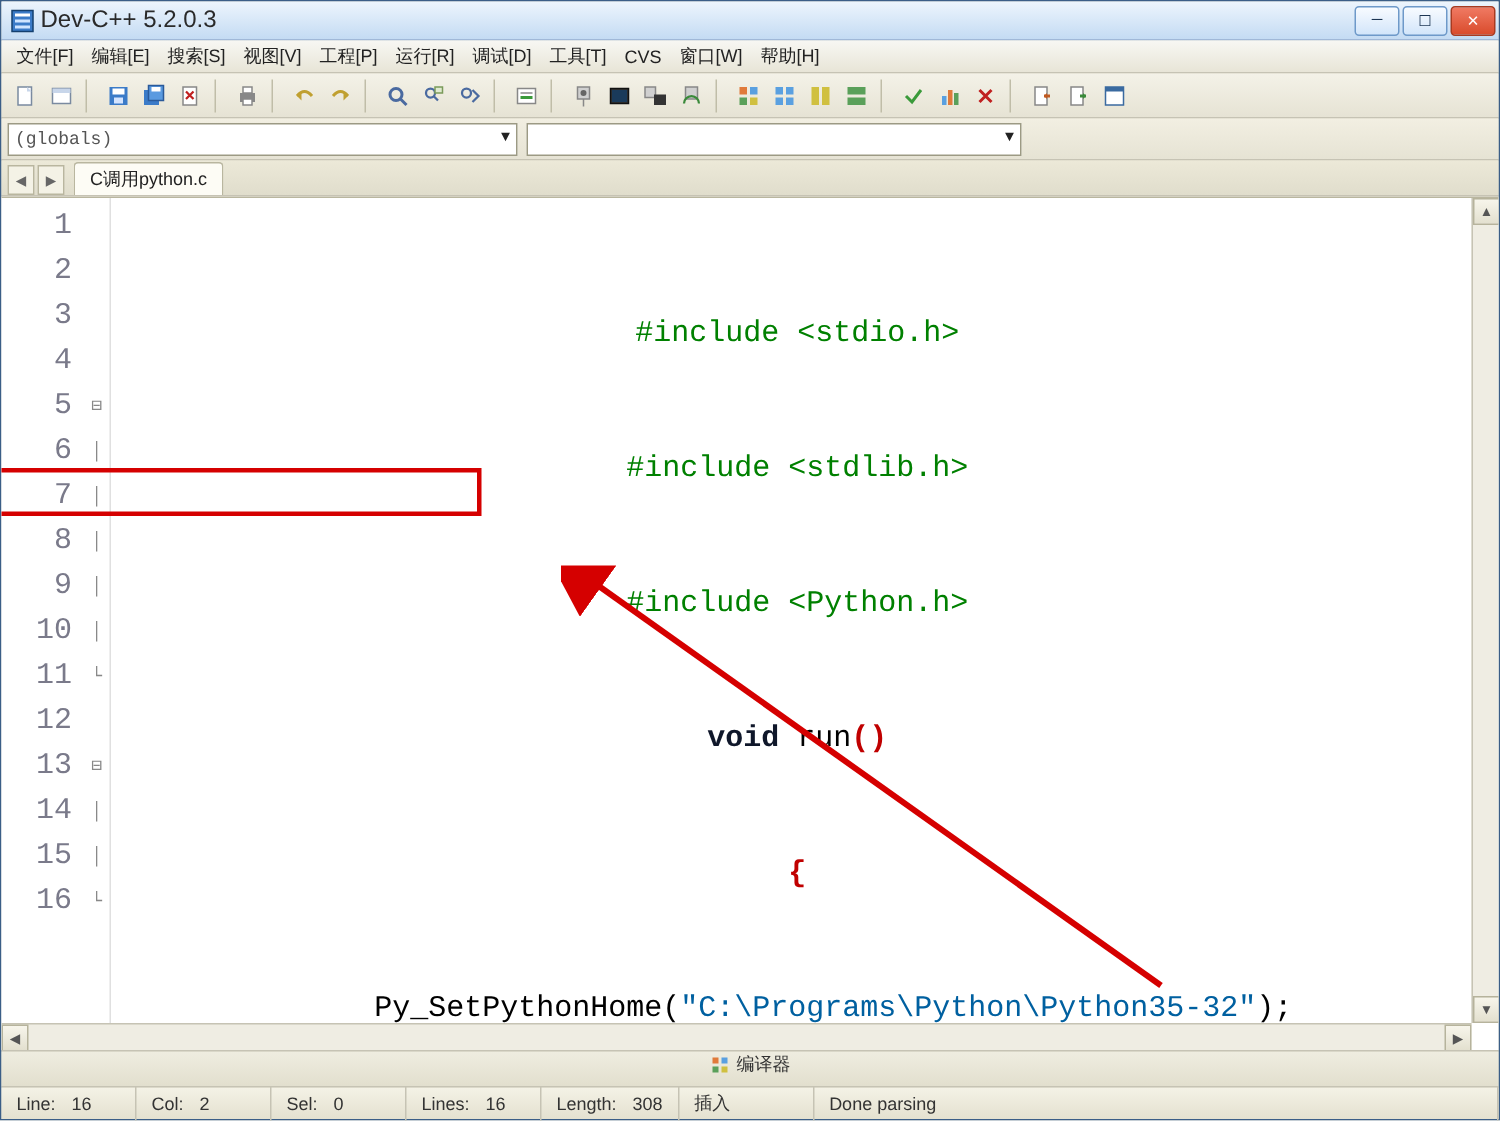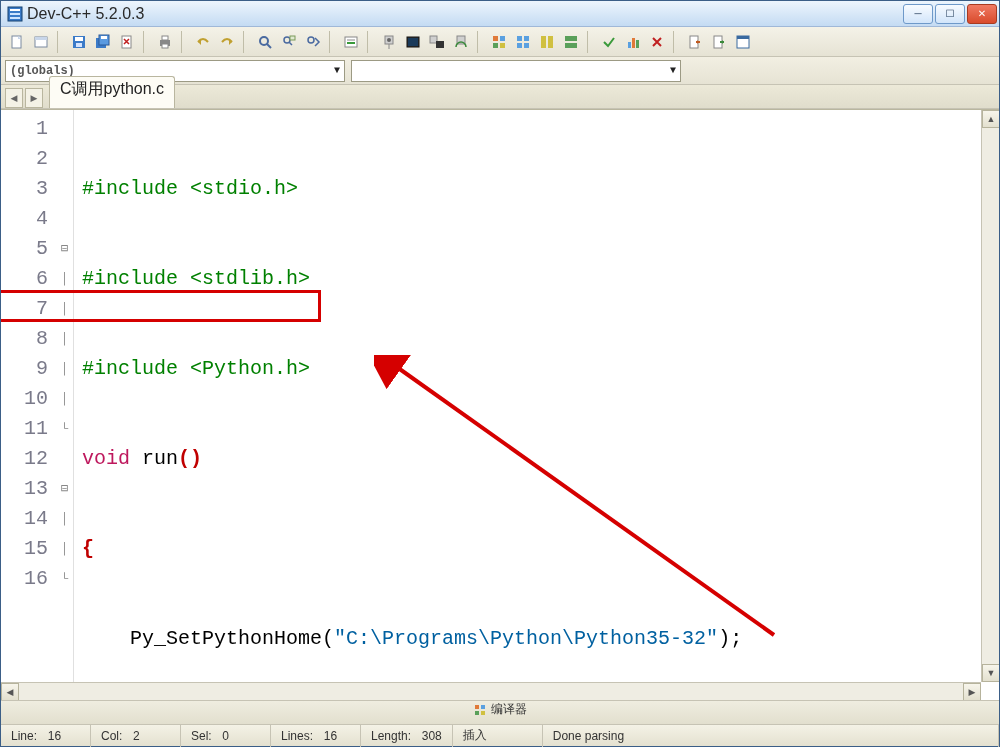--- a/index.html
+++ b/index.html
@@ -19,39 +19,39 @@
 .menubar span { padding: 2px 6px; cursor: default; color: #222; }
 
 
 .toolbar { height: 30px; background: linear-gradient(#f4f2e8,#e6e3d4); display: flex; align-items: center; border-bottom: 1px solid #c6c3b4; padding: 0 4px; gap: 0; }
 .tb-btn { width: 24px; height: 24px; display: inline-flex; align-items: center; justify-content: center; cursor: pointer; border: 1px solid transparent; }
 .tb-sep { width: 6px; height: 22px; border-left: 1px solid #c0bda8; margin: 0 4px; }
 
 
 .comborow { height: 28px; display: flex; align-items: center; padding: 2px 4px; background: linear-gradient(#f2efe2,#e6e3d4); border-bottom: 1px solid #c6c3b4; gap: 6px; }
 .combo { height: 22px; border: 1px solid #9c9a84; background: #fff; font-family: "Courier New", monospace; font-size: 12px; padding: 0 4px; display: flex; align-items: center; justify-content: space-between; color: #555; }
-.combo.left { width: 340px; font-weight: bold; }
+.combo.left { width: 340px; }
 .combo.right { width: 330px; }
 .combo .arrow { color: #222; font-size: 10px; }
 
 
 .tabstrip { height: 24px; background: linear-gradient(#ece9d8,#e0ddcc); display: flex; align-items: flex-end; padding-left: 4px; border-bottom: 1px solid #c6c3b4; }
 .tab-nav { width: 18px; height: 20px; border: 1px solid #b9b69f; background: #f4f2e6; display: flex; align-items: center; justify-content: center; margin-right: 2px; font-size: 9px; color: #666; cursor: pointer; }
-.tab { height: 32px; border: 1px solid #b9b69f; border-bottom: none; background: #fdfcf5; padding: 2px 10px; font-size: 16px; color: #222; margin-left: 4px; border-radius: 3px 3px 0 0; cursor: pointer; }
+.tab { height: 22px; border: 1px solid #b9b69f; border-bottom: none; background: #fdfcf5; padding: 2px 10px; font-size: 12px; color: #222; margin-left: 4px; border-radius: 3px 3px 0 0; cursor: pointer; }
 
 
 .editor { flex: 1; background: #ffffff; position: relative; overflow: hidden; border-top: 1px solid #b9b69f; }
 .code-area { position: absolute; inset: 0 18px 18px 0; display: flex; font-family: Consolas, "Courier New", monospace; font-size: 20px; line-height: 30px; }
 .gutter { width: 55px; background: #fff; text-align: right; padding: 4px 8px 4px 0; color: #7a7a8a; user-select: none; }
 .gutline { height: 30px; }
 .fold { width: 18px; background: #fff; padding-top: 4px; border-right: 1px solid #e0e0e0; }
 .foldline { height: 30px; color: #888; font-size: 12px; display: flex; align-items: center; justify-content: center; }
-.src { flex: 1; padding: 4px 0 4px 8px; white-space: pre; position: relative; }
+.src { flex: 1; padding: 16px 0 4px 8px; white-space: pre; position: relative; text-align: center; }
 .srcline { height: 30px; }
-.kw { color: #be185d; font-weight: normal; }
+.kw { color: #0f172a; font-weight: bold; }
 .pp { color: #008000; }
 .str { color: #0060a0; }
 .fn { color: #000000; }
 .paren { color: #c00000; font-weight: bold; }
 .id { color: #000000; }
 .red-box { position: absolute; border: 3px solid #d50000; }
 .red-arrow { position: absolute; pointer-events: none; }
 
 
 .vscroll { position: absolute; right: 0; top: 0; bottom: 18px; width: 18px; background: #efede3; border-left: 1px solid #c6c3b4; display: flex; flex-direction: column; }
@@ -84,20 +84,33 @@
         </svg>
     </span>
     <span class="title-text">Dev-C++ 5.2.0.3</span>
     <div class="winbtns">
       <div class="winbtn">─</div>
       <div class="winbtn">☐</div>
       <div class="winbtn close">✕</div>
     </div>
   </div>
 
+  <div class="menubar">
+    <span>文件[F]</span>
+    <span>编辑[E]</span>
+    <span>搜索[S]</span>
+    <span>视图[V]</span>
+    <span>工程[P]</span>
+    <span>运行[R]</span>
+    <span>调试[D]</span>
+    <span>工具[T]</span>
+    <span>CVS</span>
+    <span>窗口[W]</span>
+    <span>帮助[H]</span>
+  </div>
 
   <div class="toolbar">
     <div class="tb-btn">
         <svg width="16" height="16">
           <rect x="3" y="2" width="9" height="12" fill="#fff" stroke="#7a8aa0"></rect>
           <path d="M9 2 L12 5 L9 5 Z" fill="#c8d6ea"></path>
         </svg>
       </div>
     <div class="tb-btn">
         <svg width="16" height="16">

